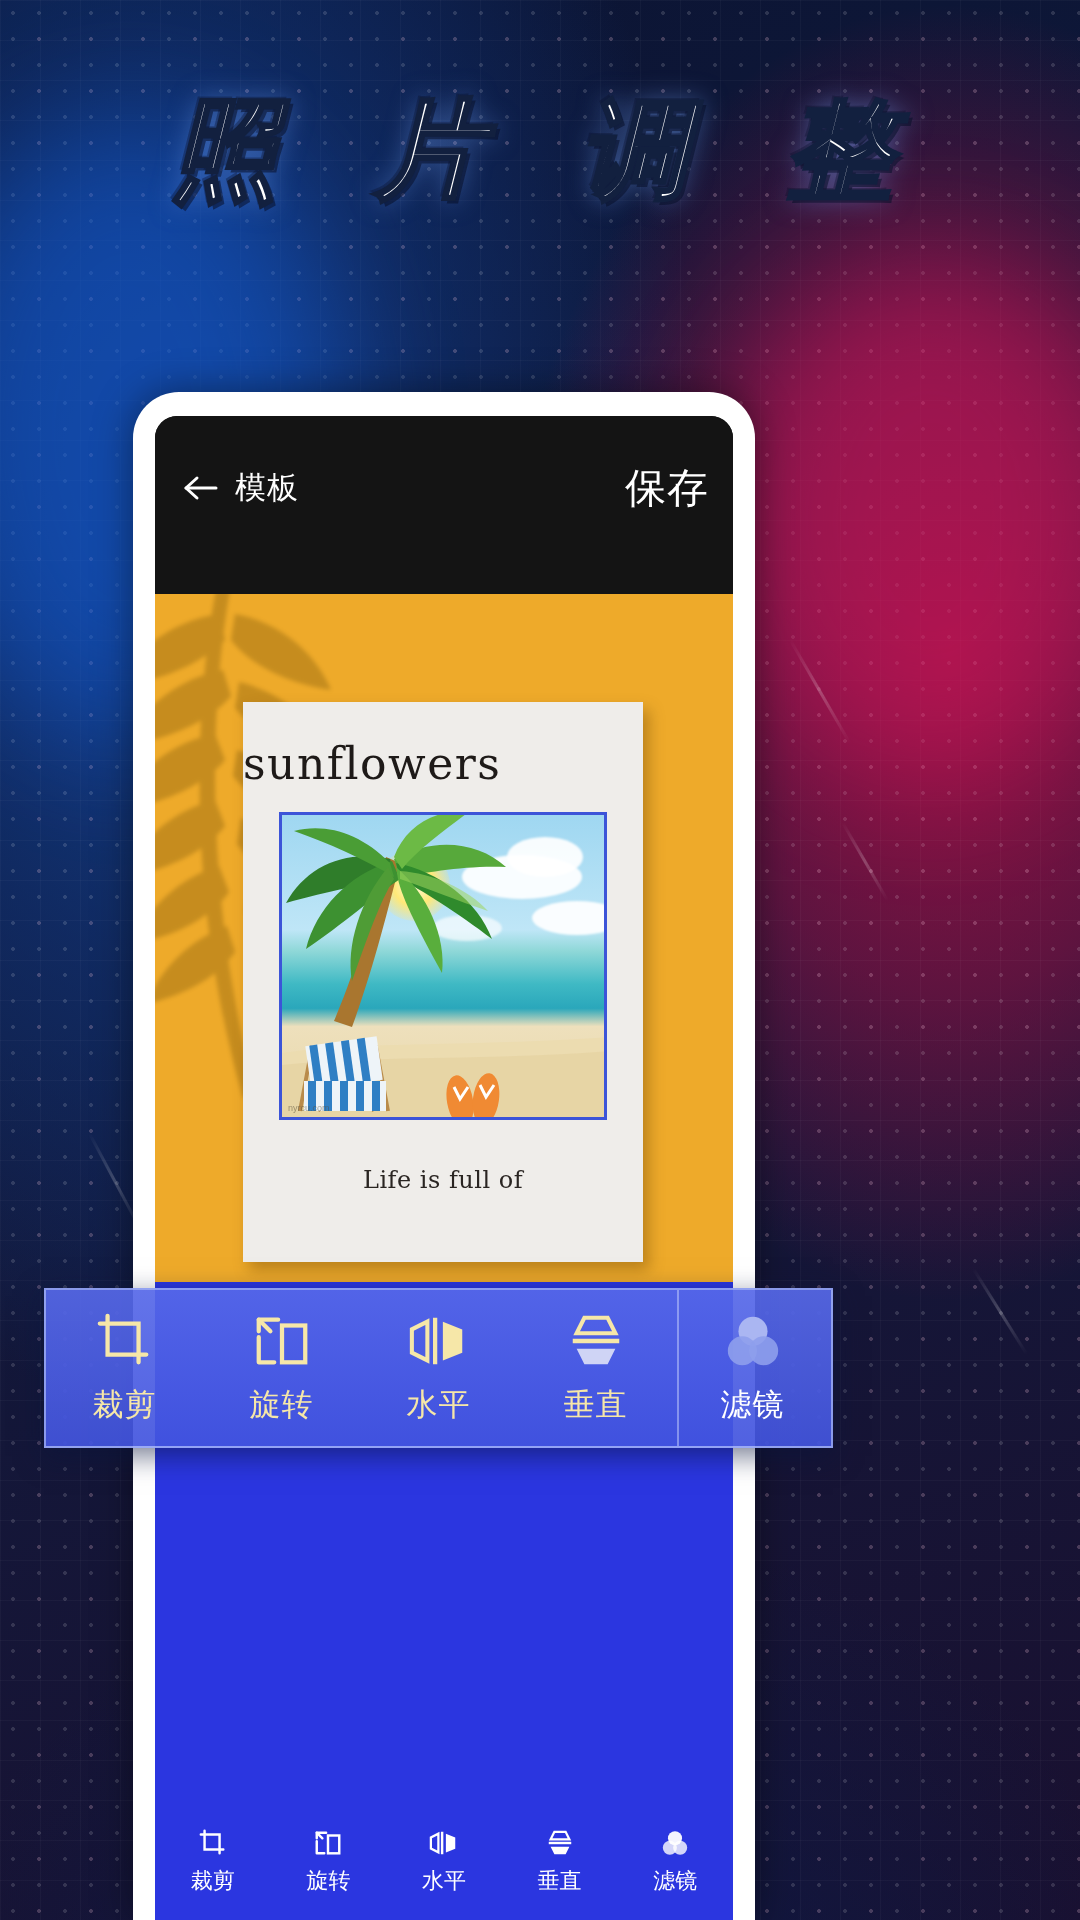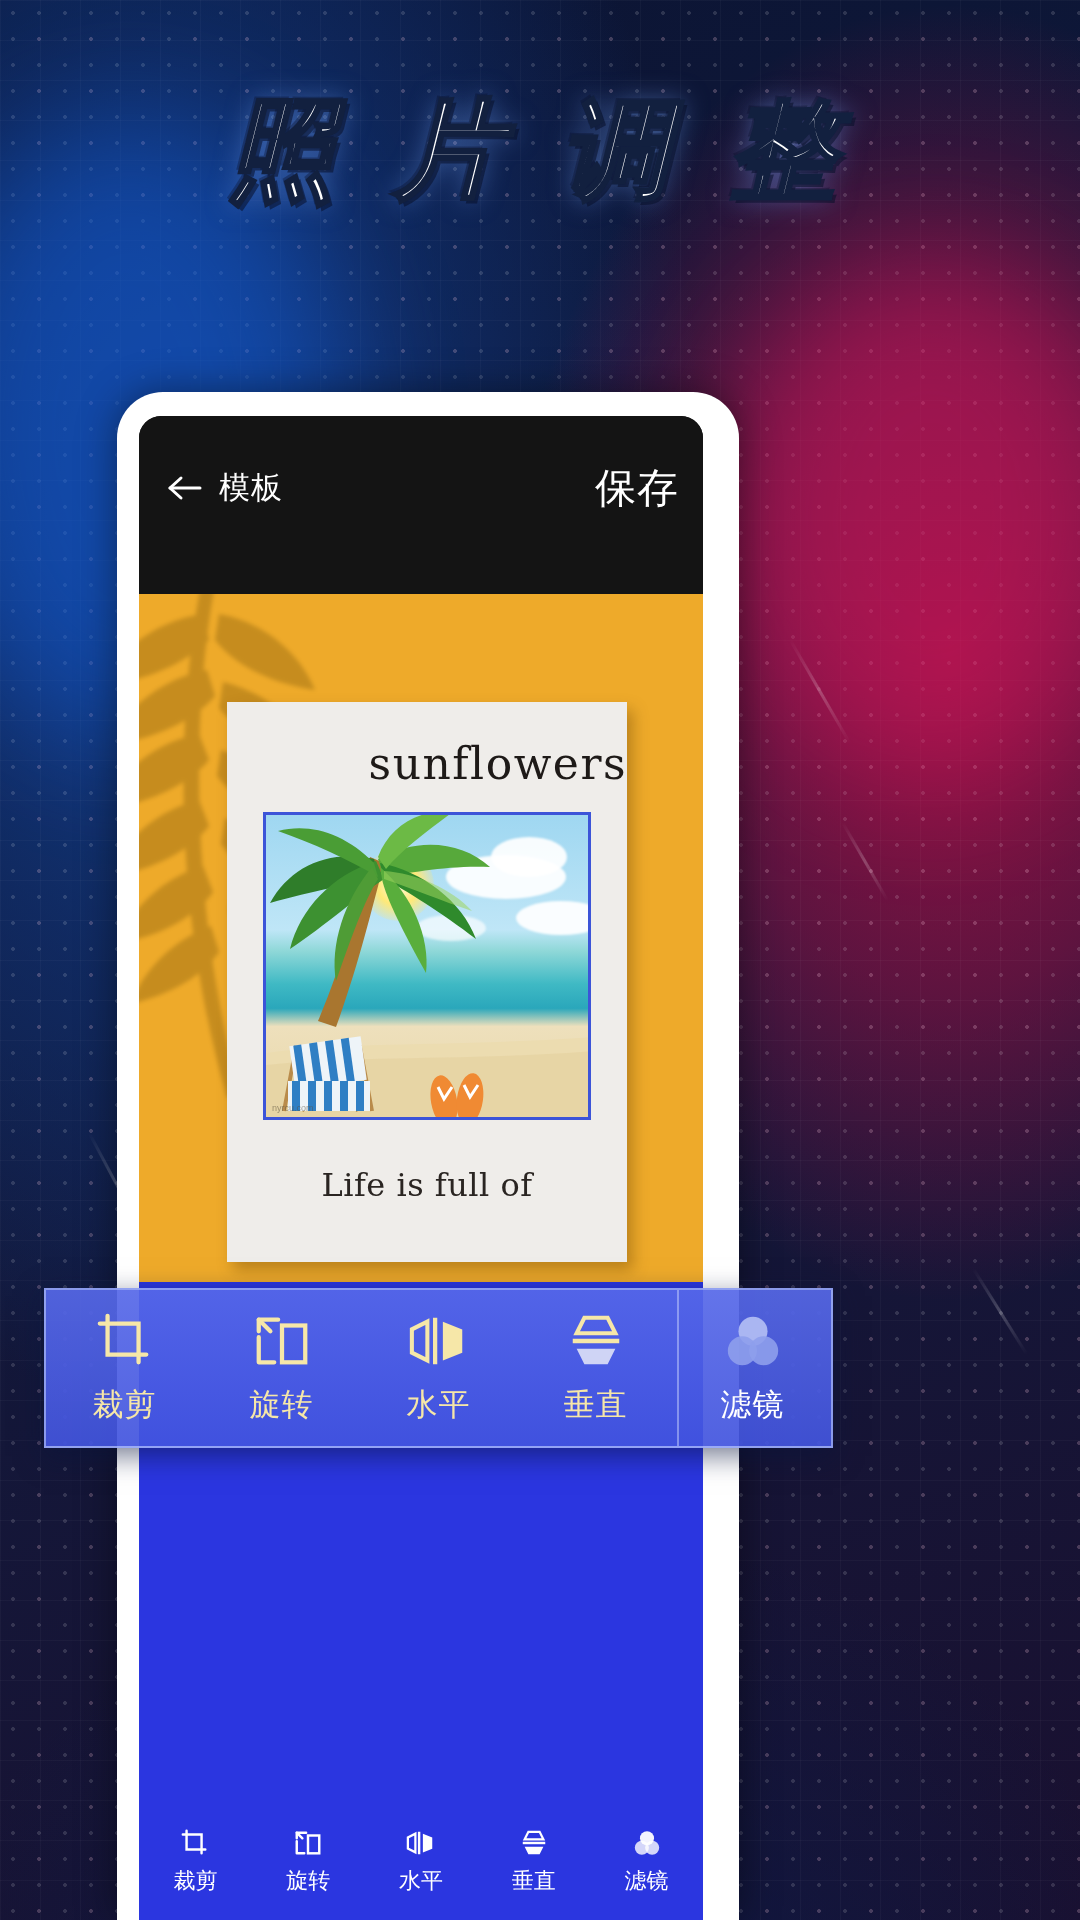--- a/index.html
+++ b/index.html
@@ -52,44 +52,44 @@
     border-radius: 50%;
     filter: blur(60px);
     opacity: .55;
   }
 
   
   .headline {
     position: absolute;
     top: 78px; left: 0; width: 1080px;
     text-align: center;
-    font-family: Liberation Serif, serif;
+    font-family: Liberation Mono, monospace;
     font-style: italic;
     font-weight: 700;
     font-size: 108px;
     letter-spacing: 16px;
     color: #ffffff;
     text-shadow:
       0 0 2px #0b1533,
       4px 4px 0 rgba(8,14,40,0.55),
       -3px -3px 0 rgba(8,14,40,0.35),
       0 0 26px rgba(120,170,255,0.55);
     -webkit-text-stroke: 3px #12203f;
     white-space: nowrap;
   }
 
   
   #phone {
     position: absolute;
-    left: 117px; top: 392px;
+    left: 133px; top: 392px;
     width: 622px; height: 1528px;
     background: #ffffff;
     border-radius: 46px 46px 0 0;
     box-shadow: 0 0 40px rgba(0,0,0,0.45);
-    padding: 24px 36px 0 22px;
+    padding: 24px 22px 0 22px;
   }
   #screen {
     position: relative;
     width: 100%; height: 100%;
     background: #111;
     border-radius: 22px 22px 0 0;
     overflow: hidden;
   }
 
   
@@ -135,21 +135,21 @@
     filter: blur(2px);
   }
   .poster {
     position: absolute;
     left: 88px; top: 108px;
     width: 400px; height: 560px;
     background: #efedea;
     box-shadow: 6px 8px 14px rgba(90,55,0,0.35);
   }
   .poster-title {
-    text-align: right;
+    text-align: left;
     font-family: "DejaVu Serif", serif;
     font-size: 44px;
     color: #1e1a18;
     letter-spacing: 1.5px;
     padding-top: 36px;
   }
   .photo {
     position: absolute;
     left: 36px; top: 110px;
     width: 328px; height: 308px;
@@ -168,21 +168,21 @@
     left: 96px; top: 34px;
     width: 72px; height: 72px;
     border-radius: 50%;
     background: radial-gradient(circle, #fffde0 0%, #ffe978 40%, rgba(255,230,110,0.15) 72%, rgba(255,230,110,0) 100%);
   }
   .poster-sub {
     position: absolute;
     left: 0; right: 0; top: 462px;
     text-align: center;
     font-family: "DejaVu Serif", serif;
-    font-size: 32px;
+    font-size: 24px;
     line-height: 1.35;
     color: #2a2522;
     letter-spacing: .5px;
   }
   .watermark {
     position: absolute;
     left: 6px; bottom: 4px;
     font-size: 9px; color: rgba(90,80,60,.55);
   }
 

